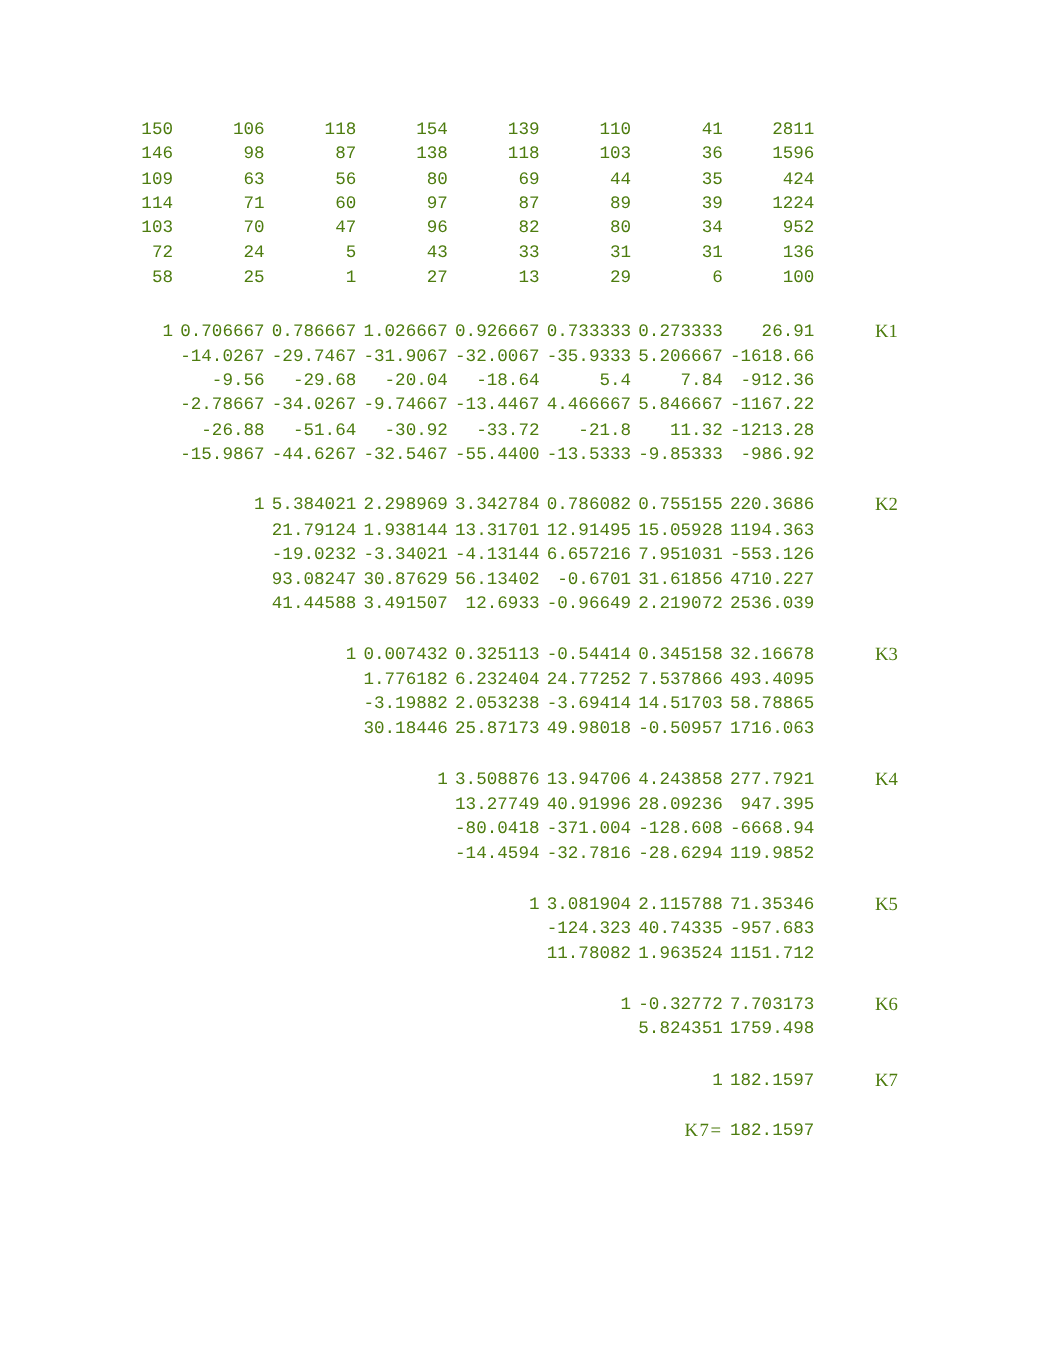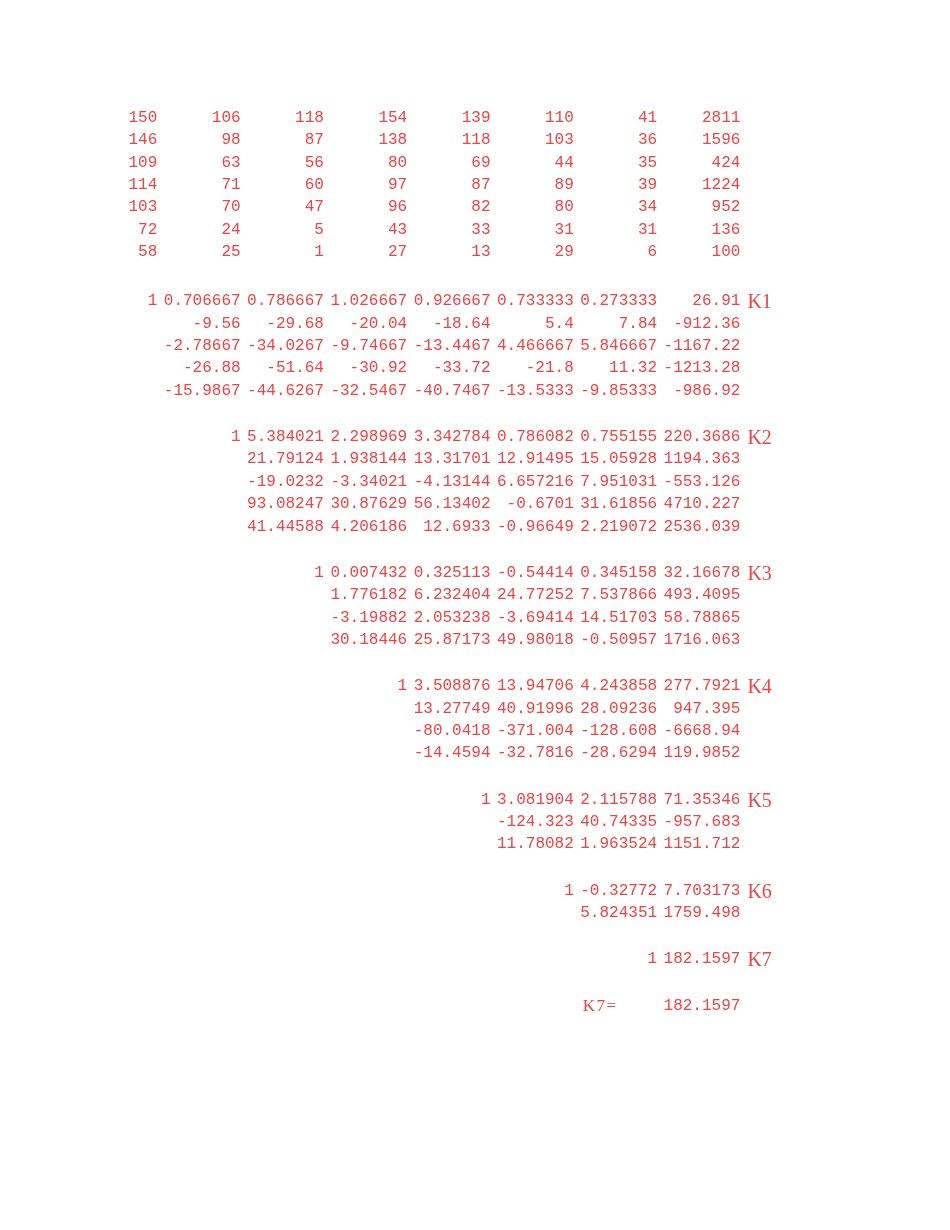--- a/index.html
+++ b/index.html
@@ -11,21 +11,21 @@
     position: relative;
     width: 950px;
     height: 1230px;
     background: #ffffff;
     overflow: hidden;
   }
   .grid {
     position: absolute;
     left: 74px;
     top: 107px;
-    color: #ef4444;
+    color: #4d7c0f;
     font-family: "Liberation Mono", monospace;
     font-size: 16px;
     line-height: 22.35px;
   }
   .block { margin-top: 24px; }
   .block:first-child { margin-top: 0; }
   .block:nth-child(2) { margin-top: 27px; }
   .row {
     display: flex;
     height: 22.35px;
@@ -36,24 +36,25 @@
     flex: 0 0 auto;
     width: 83.3px;
     text-align: right;
     overflow: visible;
   }
   .cell.label {
     width: auto;
     text-align: left;
     padding-left: 7px;
     font-family: "Liberation Serif", serif;
-    font-size: 20px;
+    font-size: 17px;
+    margin-left: 48px;
   }
   .cell.klabel-left {
-    text-align: left;
+    text-align: right;
     padding-left: 9px;
     font-family: "Liberation Serif", serif;
     font-size: 17px;
     letter-spacing: 1.5px;
   }
 </style>
 </head>
 <body>
 
 <div class="sheet">
@@ -62,31 +63,32 @@
         <div class="row"><div class="cell">150</div><div class="cell">106</div><div class="cell">118</div><div class="cell">154</div><div class="cell">139</div><div class="cell">110</div><div class="cell">41</div><div class="cell">2811</div></div>
         <div class="row"><div class="cell">146</div><div class="cell">98</div><div class="cell">87</div><div class="cell">138</div><div class="cell">118</div><div class="cell">103</div><div class="cell">36</div><div class="cell">1596</div></div>
         <div class="row"><div class="cell">109</div><div class="cell">63</div><div class="cell">56</div><div class="cell">80</div><div class="cell">69</div><div class="cell">44</div><div class="cell">35</div><div class="cell">424</div></div>
         <div class="row"><div class="cell">114</div><div class="cell">71</div><div class="cell">60</div><div class="cell">97</div><div class="cell">87</div><div class="cell">89</div><div class="cell">39</div><div class="cell">1224</div></div>
         <div class="row"><div class="cell">103</div><div class="cell">70</div><div class="cell">47</div><div class="cell">96</div><div class="cell">82</div><div class="cell">80</div><div class="cell">34</div><div class="cell">952</div></div>
         <div class="row"><div class="cell">72</div><div class="cell">24</div><div class="cell">5</div><div class="cell">43</div><div class="cell">33</div><div class="cell">31</div><div class="cell">31</div><div class="cell">136</div></div>
         <div class="row"><div class="cell">58</div><div class="cell">25</div><div class="cell">1</div><div class="cell">27</div><div class="cell">13</div><div class="cell">29</div><div class="cell">6</div><div class="cell">100</div></div>
       </div>
       <div class="block">
         <div class="row"><div class="cell">1</div><div class="cell">0.706667</div><div class="cell">0.786667</div><div class="cell">1.026667</div><div class="cell">0.926667</div><div class="cell">0.733333</div><div class="cell">0.273333</div><div class="cell">26.91</div><div class="cell label">K1</div></div>
+        <div class="row"><div class="cell"></div><div class="cell">-14.0267</div><div class="cell">-29.7467</div><div class="cell">-31.9067</div><div class="cell">-32.0067</div><div class="cell">-35.9333</div><div class="cell">5.206667</div><div class="cell">-1618.66</div></div>
         <div class="row"><div class="cell"></div><div class="cell">-9.56</div><div class="cell">-29.68</div><div class="cell">-20.04</div><div class="cell">-18.64</div><div class="cell">5.4</div><div class="cell">7.84</div><div class="cell">-912.36</div></div>
         <div class="row"><div class="cell"></div><div class="cell">-2.78667</div><div class="cell">-34.0267</div><div class="cell">-9.74667</div><div class="cell">-13.4467</div><div class="cell">4.466667</div><div class="cell">5.846667</div><div class="cell">-1167.22</div></div>
         <div class="row"><div class="cell"></div><div class="cell">-26.88</div><div class="cell">-51.64</div><div class="cell">-30.92</div><div class="cell">-33.72</div><div class="cell">-21.8</div><div class="cell">11.32</div><div class="cell">-1213.28</div></div>
-        <div class="row"><div class="cell"></div><div class="cell">-15.9867</div><div class="cell">-44.6267</div><div class="cell">-32.5467</div><div class="cell">-40.7467</div><div class="cell">-13.5333</div><div class="cell">-9.85333</div><div class="cell">-986.92</div></div>
+        <div class="row"><div class="cell"></div><div class="cell">-15.9867</div><div class="cell">-44.6267</div><div class="cell">-32.5467</div><div class="cell">-55.4400</div><div class="cell">-13.5333</div><div class="cell">-9.85333</div><div class="cell">-986.92</div></div>
       </div>
       <div class="block">
         <div class="row"><div class="cell"></div><div class="cell">1</div><div class="cell">5.384021</div><div class="cell">2.298969</div><div class="cell">3.342784</div><div class="cell">0.786082</div><div class="cell">0.755155</div><div class="cell">220.3686</div><div class="cell label">K2</div></div>
         <div class="row"><div class="cell"></div><div class="cell"></div><div class="cell">21.79124</div><div class="cell">1.938144</div><div class="cell">13.31701</div><div class="cell">12.91495</div><div class="cell">15.05928</div><div class="cell">1194.363</div></div>
         <div class="row"><div class="cell"></div><div class="cell"></div><div class="cell">-19.0232</div><div class="cell">-3.34021</div><div class="cell">-4.13144</div><div class="cell">6.657216</div><div class="cell">7.951031</div><div class="cell">-553.126</div></div>
         <div class="row"><div class="cell"></div><div class="cell"></div><div class="cell">93.08247</div><div class="cell">30.87629</div><div class="cell">56.13402</div><div class="cell">-0.6701</div><div class="cell">31.61856</div><div class="cell">4710.227</div></div>
-        <div class="row"><div class="cell"></div><div class="cell"></div><div class="cell">41.44588</div><div class="cell">4.206186</div><div class="cell">12.6933</div><div class="cell">-0.96649</div><div class="cell">2.219072</div><div class="cell">2536.039</div></div>
+        <div class="row"><div class="cell"></div><div class="cell"></div><div class="cell">41.44588</div><div class="cell">3.491507</div><div class="cell">12.6933</div><div class="cell">-0.96649</div><div class="cell">2.219072</div><div class="cell">2536.039</div></div>
       </div>
       <div class="block">
         <div class="row"><div class="cell"></div><div class="cell"></div><div class="cell">1</div><div class="cell">0.007432</div><div class="cell">0.325113</div><div class="cell">-0.54414</div><div class="cell">0.345158</div><div class="cell">32.16678</div><div class="cell label">K3</div></div>
         <div class="row"><div class="cell"></div><div class="cell"></div><div class="cell"></div><div class="cell">1.776182</div><div class="cell">6.232404</div><div class="cell">24.77252</div><div class="cell">7.537866</div><div class="cell">493.4095</div></div>
         <div class="row"><div class="cell"></div><div class="cell"></div><div class="cell"></div><div class="cell">-3.19882</div><div class="cell">2.053238</div><div class="cell">-3.69414</div><div class="cell">14.51703</div><div class="cell">58.78865</div></div>
         <div class="row"><div class="cell"></div><div class="cell"></div><div class="cell"></div><div class="cell">30.18446</div><div class="cell">25.87173</div><div class="cell">49.98018</div><div class="cell">-0.50957</div><div class="cell">1716.063</div></div>
       </div>
       <div class="block">
         <div class="row"><div class="cell"></div><div class="cell"></div><div class="cell"></div><div class="cell">1</div><div class="cell">3.508876</div><div class="cell">13.94706</div><div class="cell">4.243858</div><div class="cell">277.7921</div><div class="cell label">K4</div></div>
         <div class="row"><div class="cell"></div><div class="cell"></div><div class="cell"></div><div class="cell"></div><div class="cell">13.27749</div><div class="cell">40.91996</div><div class="cell">28.09236</div><div class="cell">947.395</div></div>

